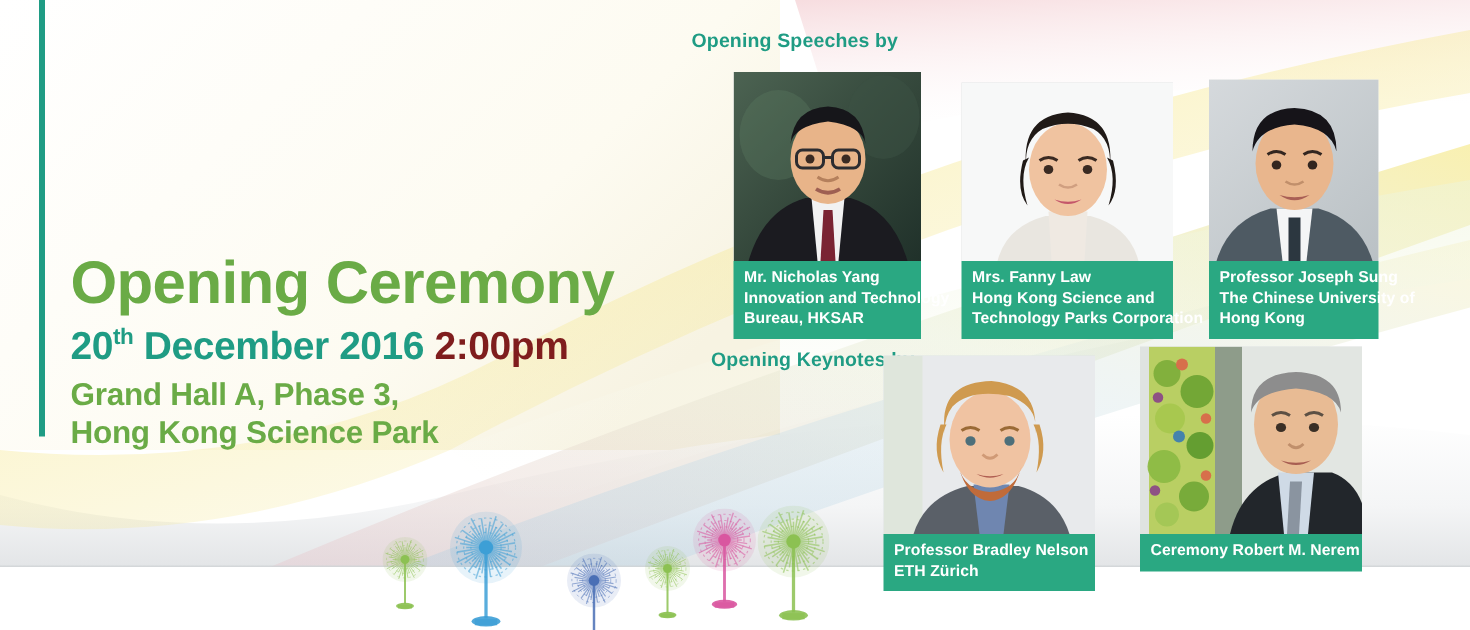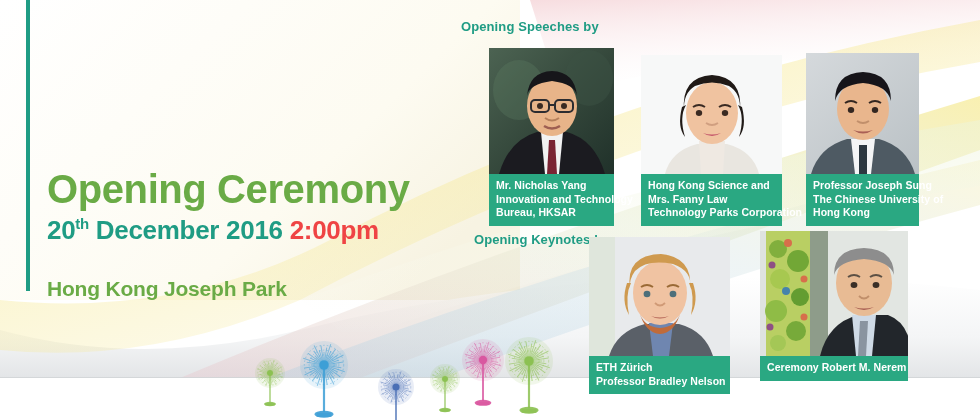--- a/index.html
+++ b/index.html
@@ -14,21 +14,21 @@
   
   .vrule{position:absolute;left:26px;top:0;width:4px;height:291px;background:#1f9c84;}
 
   
   .left{position:absolute;left:47px;top:122px;width:420px;margin-top:46px;}
   .title{font-size:40px;font-weight:bold;color:#6aab46;letter-spacing:-.4px;
          line-height:1.06;margin:0;white-space:nowrap;}
   .dateline{margin:6px 0 0 0;font-size:26px;font-weight:bold;color:#1f9c84;
             letter-spacing:-.3px;white-space:nowrap;line-height:1.1;}
   .dateline .sup{font-size:15px;vertical-align:super;line-height:0;}
-  .dateline .time{color:#ef4444;}
+  .dateline .time{color:#7f1d1d;}
   .venue{margin:7px 0 0 0;font-size:21px;font-weight:bold;color:#6aab46;
          letter-spacing:-.2px;line-height:1.17;}
 
   
   .sechead{position:absolute;font-size:13px;font-weight:bold;color:#1f9c84;
            letter-spacing:.1px;white-space:nowrap;}
   #head-speeches{left:461px;top:19px;}
   #head-keynotes{left:474px;top:232px;}
 
   
@@ -110,22 +110,22 @@
       <rect x="0" y="378" width="980" height="42" fill="#ffffff"></rect>
     </svg>
   </div>
 
   <div class="vrule"></div>
 
   <div class="left">
     <h1 class="title">Opening Ceremony</h1>
     <p class="dateline"><span>20</span><span class="sup">th</span>&nbsp;<span>December 2016</span>&nbsp;<span class="time">2:00pm</span></p>
     <p class="venue">
-      <br>
-      <span>Hong Kong Joseph Park</span>
+      <span>Grand Hall A, Phase 3,</span><br>
+      <span>Hong Kong Science Park</span>
     </p>
   </div>
 
   <div class="sechead" id="head-speeches">Opening Speeches by</div>
   <div class="sechead" id="head-keynotes">Opening Keynotes by</div>
 
   <div class="card" id="card-yang">
     <div class="photo">
       <svg viewBox="0 0 125 126" preserveAspectRatio="xMidYMid slice">
         <defs>
@@ -171,22 +171,22 @@
         <path d="M101,52 Q106,72 98,82 Q104,62 97,50 Z" fill="#201a17"></path>
         <path d="M52,52 Q58,48 64,52" fill="none" stroke="#3a2a22" stroke-width="2"></path>
         <path d="M78,52 Q84,48 90,52" fill="none" stroke="#3a2a22" stroke-width="2"></path>
         <ellipse cx="58" cy="58" rx="3.2" ry="3" fill="#3a2a22"></ellipse>
         <ellipse cx="84" cy="58" rx="3.2" ry="3" fill="#3a2a22"></ellipse>
         <path d="M65,68 Q71,72 77,68" fill="none" stroke="#d09f80" stroke-width="1.8"></path>
         <path d="M62,78 Q71,84 80,78 Q71,81 62,78 Z" fill="#c4566a"></path>
       </svg>
     </div>
     <div class="cap">
+      <div>Mrs. Fanny Law</div>
       <div>Hong Kong Science and</div>
-      <div>Mrs. Fanny Law</div>
       <div>Technology Parks Corporation</div>
     </div>
   </div>
 
   <div class="card" id="card-sung">
     <div class="photo">
       <svg viewBox="0 0 131 121" preserveAspectRatio="xMidYMid slice">
         <defs>
           <linearGradient id="sungBg" x1="0" y1="0" x2="1" y2="1">
             <stop offset="0%" stop-color="#d6dadd"></stop>
@@ -228,22 +228,22 @@
         <path d="M50,74 Q56,96 71,97 Q86,96 92,74 Q88,90 71,91 Q54,90 50,74 Z" fill="#c06b3a"></path>
         <path d="M52,50 Q58,46 64,50" fill="none" stroke="#9a6a36" stroke-width="2"></path>
         <path d="M78,50 Q84,46 90,50" fill="none" stroke="#9a6a36" stroke-width="2"></path>
         <ellipse cx="58" cy="57" rx="3.4" ry="3.2" fill="#4d6f7a"></ellipse>
         <ellipse cx="84" cy="57" rx="3.4" ry="3.2" fill="#4d6f7a"></ellipse>
         <path d="M66,66 Q71,71 76,66" fill="none" stroke="#d09a76" stroke-width="1.8"></path>
         <path d="M62,79 Q71,84 80,79 Q71,82 62,79 Z" fill="#b05f52"></path>
       </svg>
     </div>
     <div class="cap">
+      <div>Professor Bradley Nelson</div>
       <div>ETH Zürich</div>
-      <div>Professor Bradley Nelson</div>
     </div>
   </div>
 
   <div class="card" id="card-nerem">
     <div class="photo">
       <svg viewBox="0 0 148 125" preserveAspectRatio="xMidYMid slice">
         <rect width="148" height="125" fill="#dfe3e0"></rect>
         <rect x="6" y="0" width="44" height="125" fill="#b9cf63"></rect>
         <g opacity=".95">
           <circle cx="18" cy="18" r="9" fill="#7fae3c"></circle>

